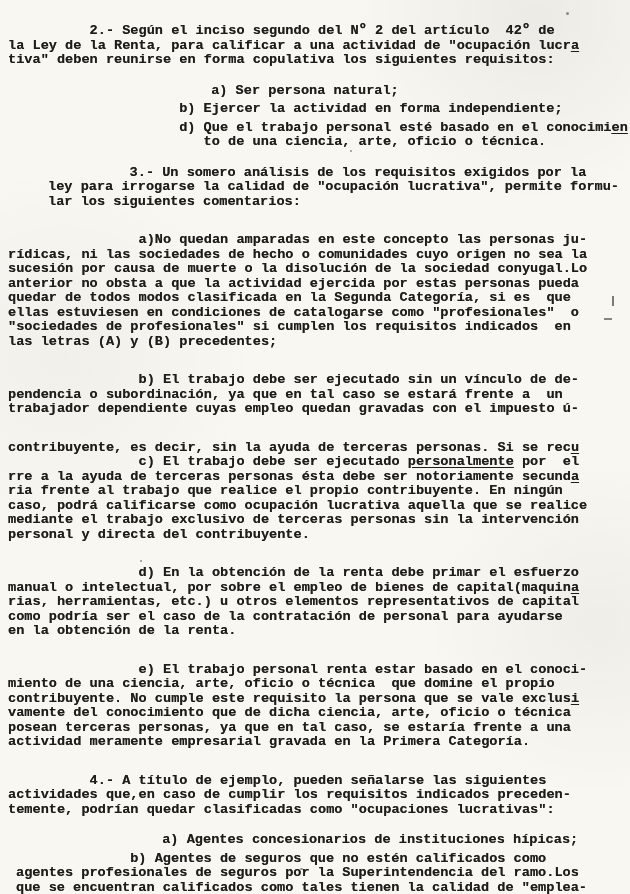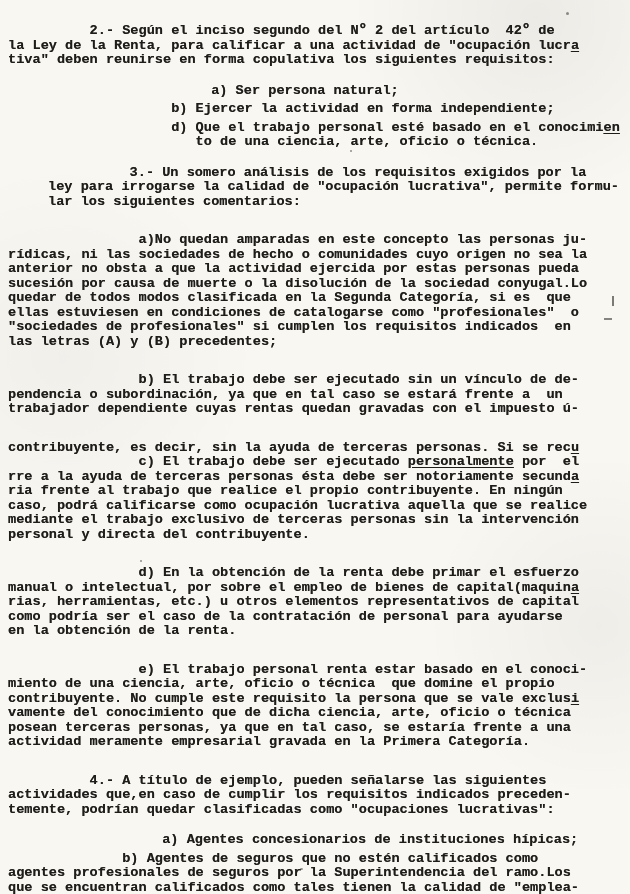--- a/index.html
+++ b/index.html
@@ -16,21 +16,21 @@
   #doc{
     padding:24px 0 0 8px;
     font-size:13.6px;
     line-height:14.5px;
     font-weight:700;
     color:#1f1d1a;
     text-shadow:0 0 0.6px rgba(20,18,15,0.65);
   }
   .block{margin-top:24px;}
   .block.sp-none{margin-top:0;}
-  .block.sp-sm{margin-top:4px;}
+  .block.sp-sm{margin-top:4px;margin-left:8px;}
   .block.sp-lg{margin-top:16px;margin-left:40px;}
   .line{white-space:pre;}
   .u{text-decoration:underline;text-underline-offset:2px;}
   .speck{position:absolute;background:rgba(40,38,34,0.5);border-radius:50%;}
   #speck1{left:566px;top:12px;width:3px;height:3px;}
   #speck2{left:350px;top:150px;width:2px;height:2px;}
   #speck3{left:612px;top:296px;width:2px;height:10px;border-radius:0;background:rgba(40,38,34,0.6);}
   #speck4{left:604px;top:318px;width:8px;height:2px;border-radius:0;background:rgba(40,38,34,0.55);}
   #speck5{left:300px;top:868px;width:3px;height:2px;}
   #speck6{left:140px;top:560px;width:2px;height:2px;}
@@ -55,31 +55,31 @@
       <div class="line">                       to de una ciencia, arte, oficio o técnica.</div>
     </div>
     <div class="block sp-lg">
       <div class="line">          3.- Un somero análisis de los requisitos exigidos por la</div>
       <div class="line">ley para irrogarse la calidad de "ocupación lucrativa", permite formu-</div>
       <div class="line">lar los siguientes comentarios:</div>
     </div>
     <div class="block sp-md">
       <div class="line">                a)No quedan amparadas en este concepto las personas ju-</div>
       <div class="line">rídicas, ni las sociedades de hecho o comunidades cuyo origen no sea la</div>
+      <div class="line">sucesión por causa de muerte o la disolución de la sociedad conyugal.Lo</div>
       <div class="line">anterior no obsta a que la actividad ejercida por estas personas pueda</div>
-      <div class="line">sucesión por causa de muerte o la disolución de la sociedad conyugal.Lo</div>
       <div class="line">quedar de todos modos clasificada en la Segunda Categoría, si es  que</div>
       <div class="line">ellas estuviesen en condiciones de catalogarse como "profesionales"  o</div>
       <div class="line">"sociedades de profesionales" si cumplen los requisitos indicados  en</div>
       <div class="line">las letras (A) y (B) precedentes;</div>
     </div>
     <div class="block sp-md">
       <div class="line">                b) El trabajo debe ser ejecutado sin un vínculo de de-</div>
       <div class="line">pendencia o subordinación, ya que en tal caso se estará frente a  un</div>
-      <div class="line">trabajador dependiente cuyas rentas quedan gravadas con el impuesto ú-</div>
+      <div class="line">trabajador dependiente cuyas empleo quedan gravadas con el impuesto ú-</div>
     </div>
     <div class="block sp-md">
       <div class="line">contribuyente, es decir, sin la ayuda de terceras personas. Si se rec<span class="u">u</span></div>
       <div class="line">                c) El trabajo debe ser ejecutado <span class="u">personalmente</span> por  el</div>
       <div class="line">rre a la ayuda de terceras personas ésta debe ser notoriamente secund<span class="u">a</span></div>
       <div class="line">ria frente al trabajo que realice el propio contribuyente. En ningún</div>
       <div class="line">caso, podrá calificarse como ocupación lucrativa aquella que se realice</div>
       <div class="line">mediante el trabajo exclusivo de terceras personas sin la intervención</div>
       <div class="line">personal y directa del contribuyente.</div>
     </div>

